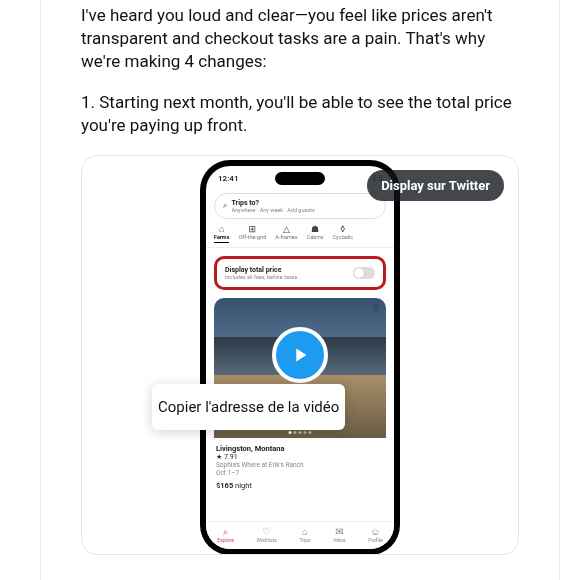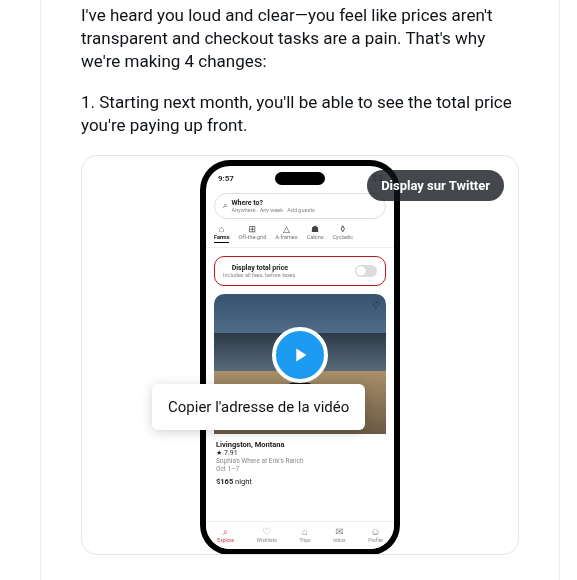--- a/index.html
+++ b/index.html
@@ -93,22 +93,22 @@
   .categories {
     display:flex; gap:9px; padding:0 8px 2px 8px;
     font-size:5.5px; color:#777; text-align:center;
   }
   .cat { flex:0 0 auto; }
   .cat .ic { font-size:9px; color:#444; line-height:1; }
   .cat.active { color:#000; }
   .cat.active .lab { border-bottom:1.5px solid #000; padding-bottom:2px; font-weight:600;}
   .hr { height:1px; background:#eee; margin-top:2px;}
   .toggle-card {
-    margin:8px; border:1px solid #b91c1c; border-radius:10px;
-    padding:7px 8px; display:flex; justify-content:space-between; align-items:center;text-align:center;
+    margin:8px; border:3px solid #b91c1c; border-radius:10px;
+    padding:7px 8px; display:flex; justify-content:space-between; align-items:center;
   }
   .toggle-card .t { font-weight:700; font-size:7px;}
   .toggle-card .s { font-size:5.5px; color:#888;}
   .switch {
     width:22px; height:12px; border-radius:10px; background:#ddd; position:relative;
   }
   .switch::after{
     content:""; position:absolute; width:10px;height:10px;background:#fff;
     border-radius:50%; top:1px; left:1px; box-shadow:0 0 1px rgba(0,0,0,.3);
   }
@@ -165,21 +165,21 @@
     width:56px;height:56px;border-radius:50%;
     background:#1d9bf0; border:4px solid #fff;
     display:flex;align-items:center;justify-content:center;
     z-index:3; cursor:pointer;
   }
   .play svg{fill:#fff;}
 
   
   .context-menu{
     position:absolute; left:70px; top:228px;
-    background:#fff; border-radius:6px; padding:14px 16px;
+    background:#fff; border-radius:6px; padding:14px 6px;
     font-size:15px; color:#0f1419;
     box-shadow:0 2px 12px rgba(0,0,0,.18);
     z-index:6; cursor:pointer; white-space:nowrap;
   }
 </style>
 </head>
 <body>
 
 <div class="frame">
 
@@ -191,28 +191,28 @@
   <div class="media-card">
 
     <div class="watch-pill">
       <span>Display sur Twitter</span>
     </div>
 
     <div class="phone">
       <div class="screen">
         <div class="dyn-island"></div>
         <div class="status-bar">
-          <span>9:57</span>
+          <span>12:41</span>
           <span>􀙇 􀛨</span>
         </div>
 
         <div class="search-bar">
           <span class="mag">⌕</span>
           <div class="search-col">
-            <div class="t">Where to?</div>
+            <div class="t">Trips to?</div>
             <div class="s">Anywhere · Any week · Add guests</div>
           </div>
         </div>
 
         <div class="categories">
           <div class="cat active">
             <div class="ic">⌂</div>
             <div class="lab">Farms</div>
           </div>
           <div class="cat">

